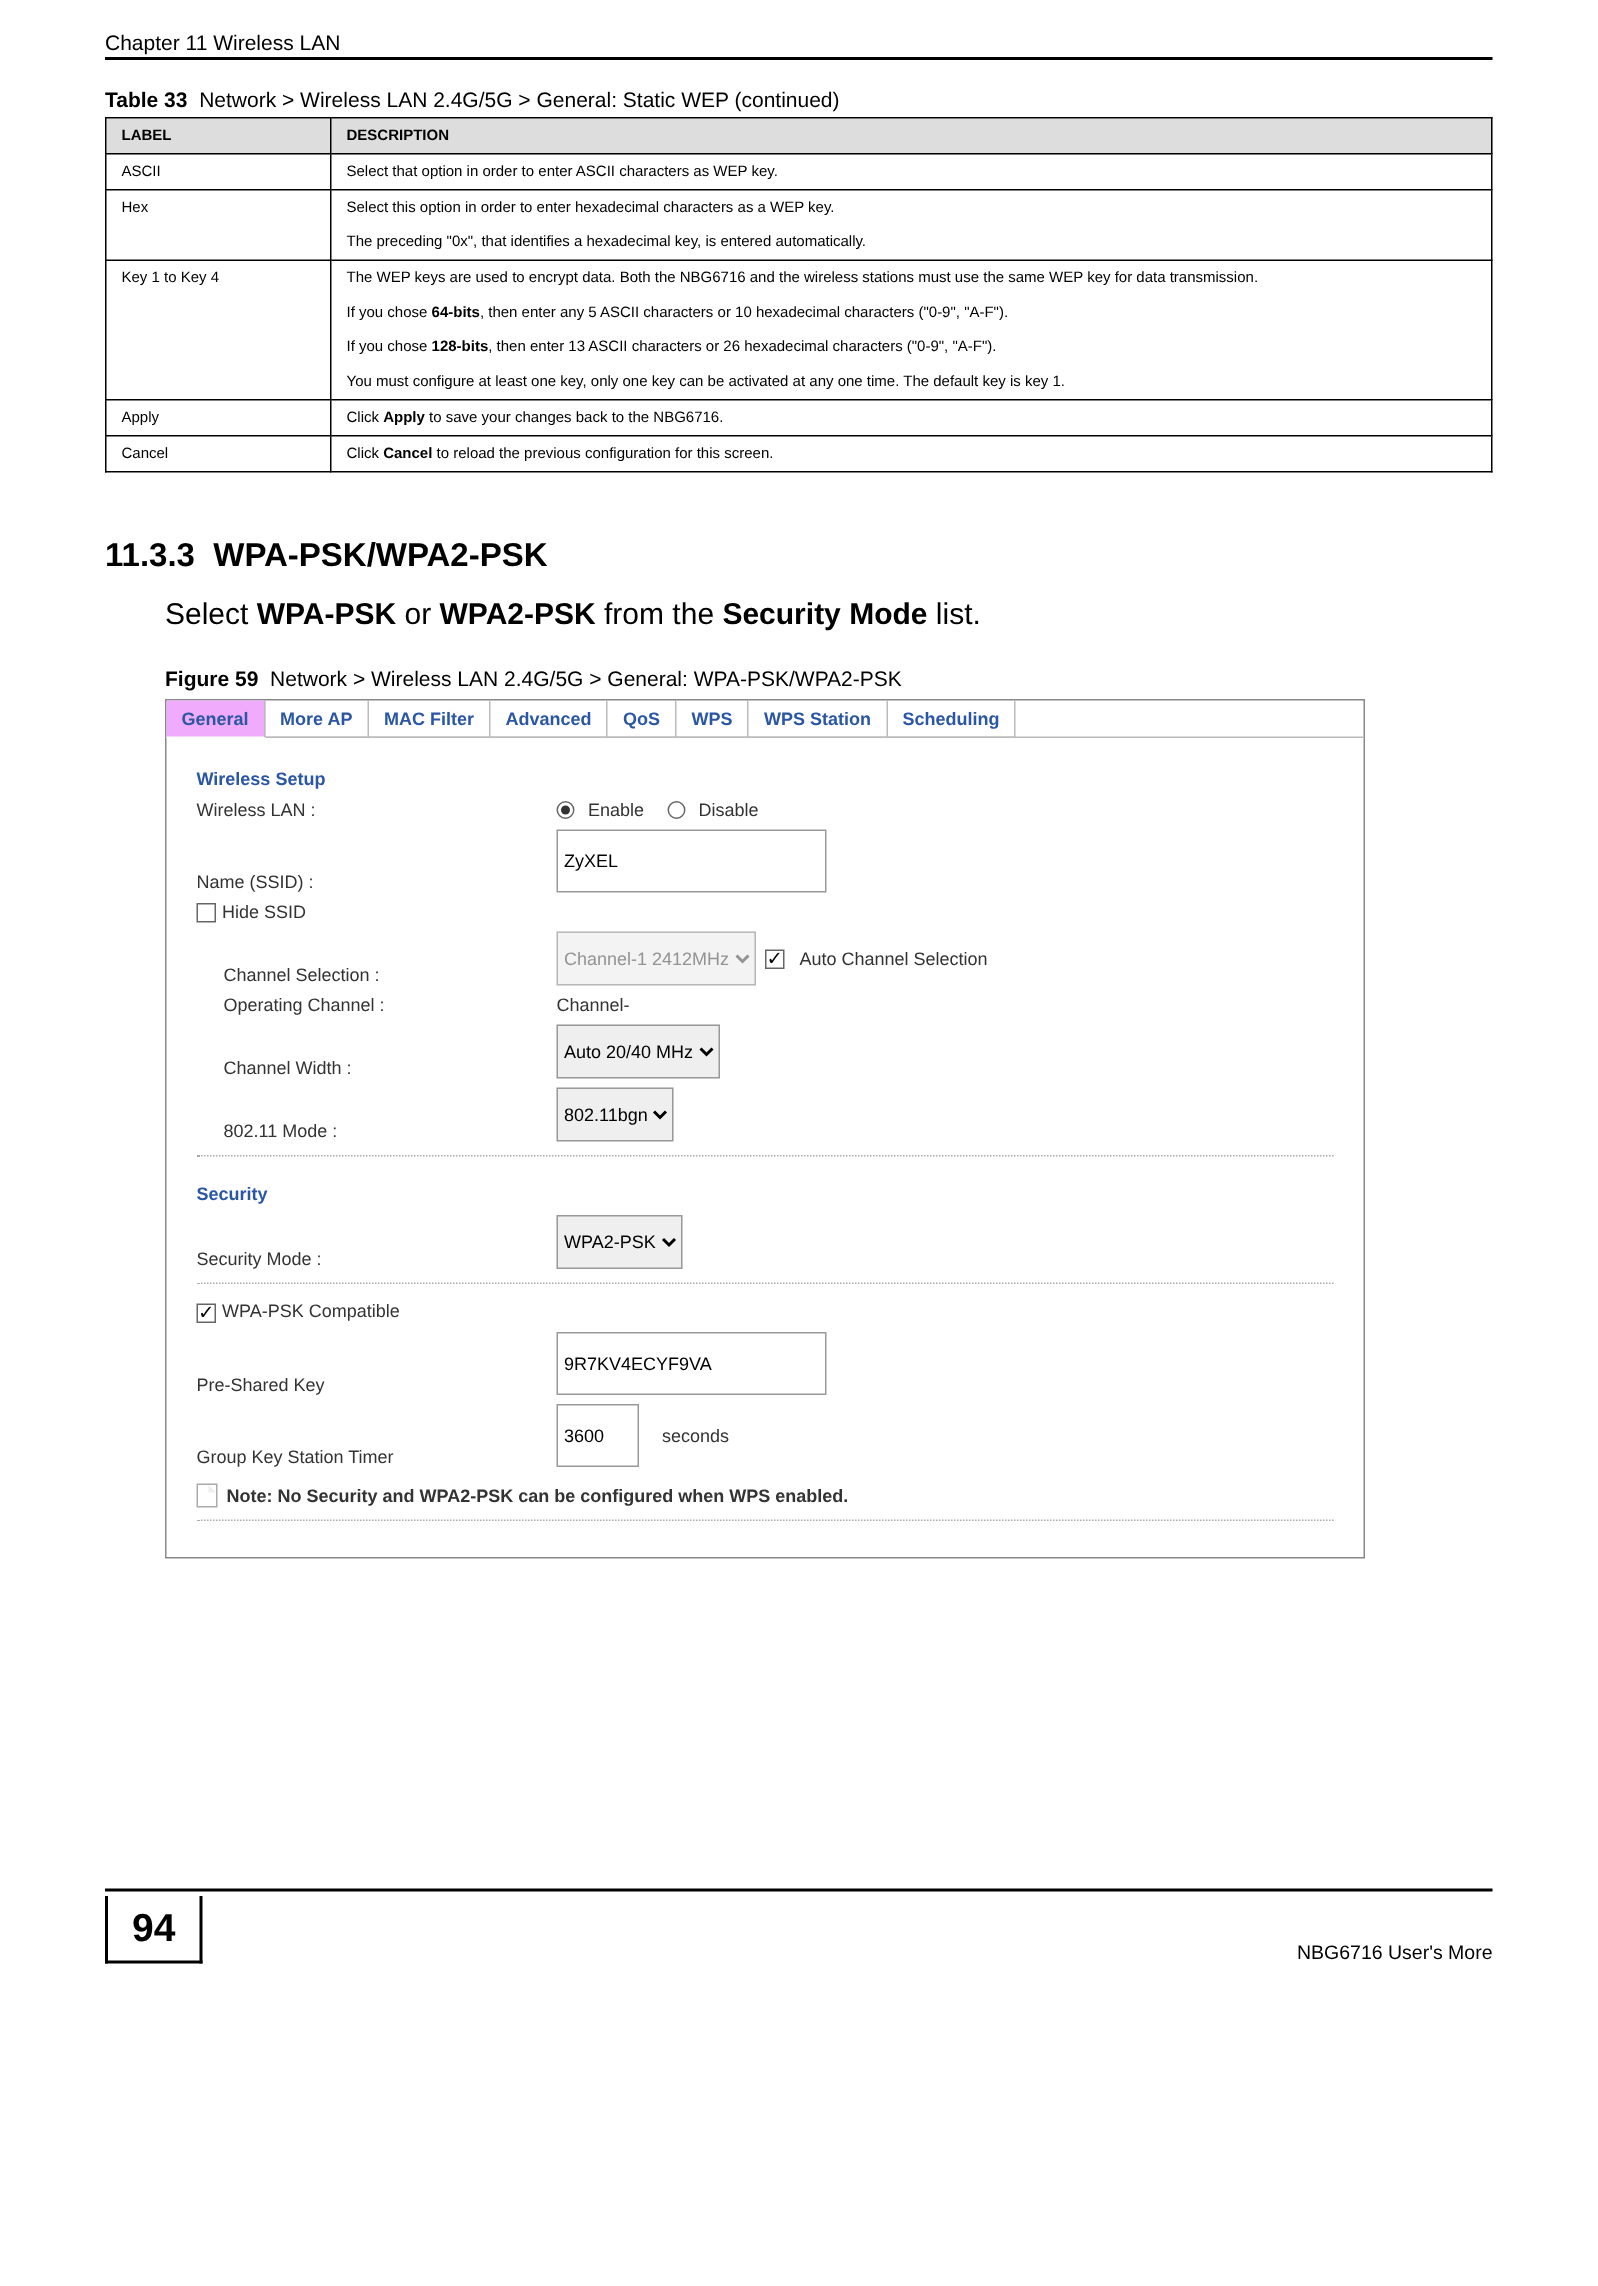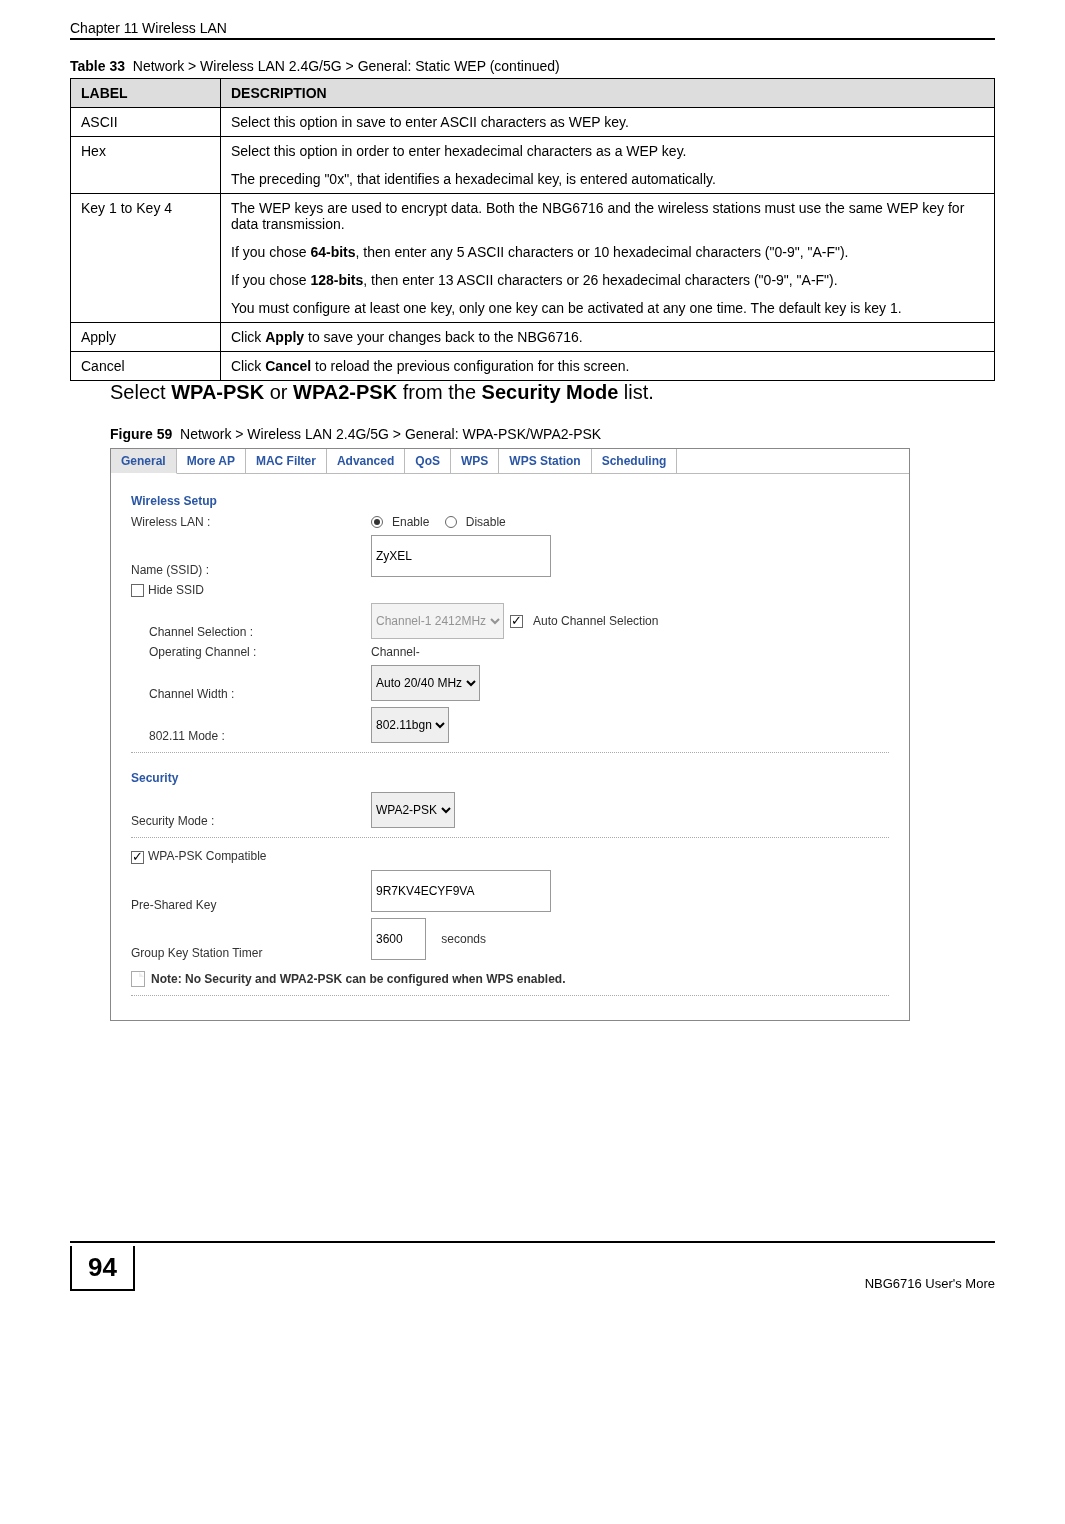--- a/index.html
+++ b/index.html
@@ -24,21 +24,21 @@
     font-size: 14px;
   }
   .table-caption {
     font-size: 14px;
     margin-bottom: 4px;
   }
   .table-caption b { font-weight: bold; }
   table.wep {
     width: 100%;
     border-collapse: collapse;
-    font-size: 14px;
+    font-size: 10px;
   }
   table.wep th, table.wep td {
     border: 1px solid #000;
     padding: 6px 10px;
     vertical-align: top;
     text-align: left;
   }
   table.wep th {
     background: #ddd;
     font-weight: bold;
@@ -78,21 +78,21 @@
     padding: 5px 10px;
     border-right: 1px solid #bbb;
     border-bottom: 1px solid #bbb;
     color: #2a56a5;
     font-weight: bold;
     cursor: pointer;
     margin-bottom: -1px;
   }
   .tab.active {
     border-bottom: 1px solid #fff;
-    background: #e5e5e5;
+    background: #f0abfc;
   }
   .panel-body {
     padding: 10px 20px 16px 20px;
   }
   .section-hdr {
     color: #2a56a5;
     font-weight: bold;
     padding: 10px 0 4px 0;
   }
   .dotline {
@@ -223,21 +223,21 @@
 
   <table class="wep">
     <tbody>
         <tr>
       <th class="label-col">LABEL</th>
       <th>DESCRIPTION</th>
     </tr>
     <tr>
       <td class="label-col">ASCII</td>
       <td class="desc">
-            <p>Select this option in save to enter ASCII characters as WEP key.</p>
+            <p>Select that option in order to enter ASCII characters as WEP key.</p>
           </td>
     </tr>
     <tr>
       <td class="label-col">Hex</td>
       <td class="desc">
         <p>Select this option in order to enter hexadecimal characters as a WEP key.</p>
         <p>The preceding "0x", that identifies a hexadecimal key, is entered automatically.</p>
       </td>
     </tr>
     <tr>
@@ -257,20 +257,23 @@
     </tr>
     <tr>
       <td class="label-col">Cancel</td>
       <td class="desc">
             <p><span>Click </span><b>Cancel</b><span> to reload the previous configuration for this screen.</span></p>
           </td>
     </tr>
   </tbody>
     </table>
 
+  <h2 class="sec">
+    <span>11.3.3</span>&nbsp;&nbsp;<span>WPA-PSK/WPA2-PSK</span>
+  </h2>
 
   <p class="intro" style="padding-left:40px;">
     <span>Select </span><b>WPA-PSK</b><span> or </span><b>WPA2-PSK</b><span> from the </span><b>Security Mode</b><span> list.</span>
   </p>
 
   <div class="fig-caption" style="padding-left:40px;">
     <b>Figure 59</b>&nbsp;&nbsp;<span>Network &gt; Wireless LAN 2.4G/5G &gt; General: WPA-PSK/WPA2-PSK</span>
   </div>
 
   <div style="padding-left:40px;">

